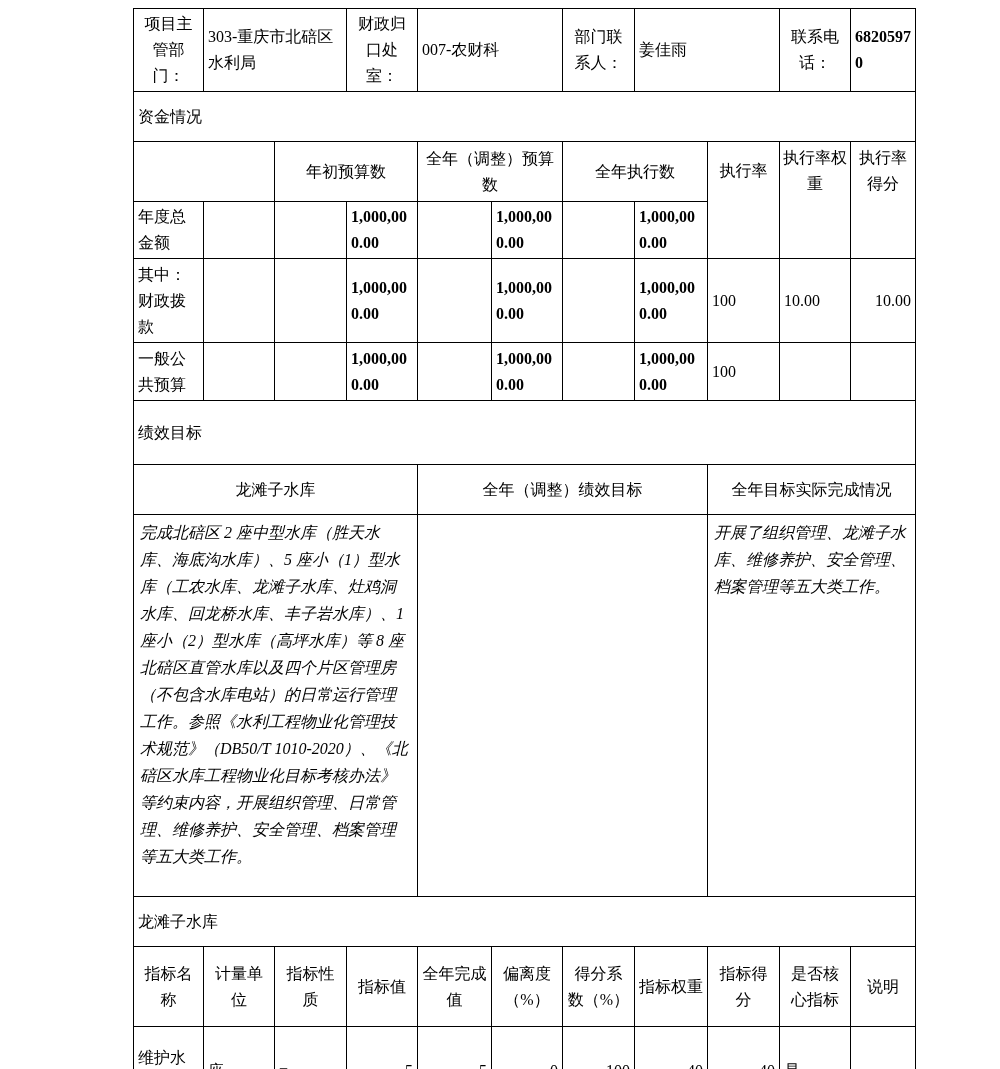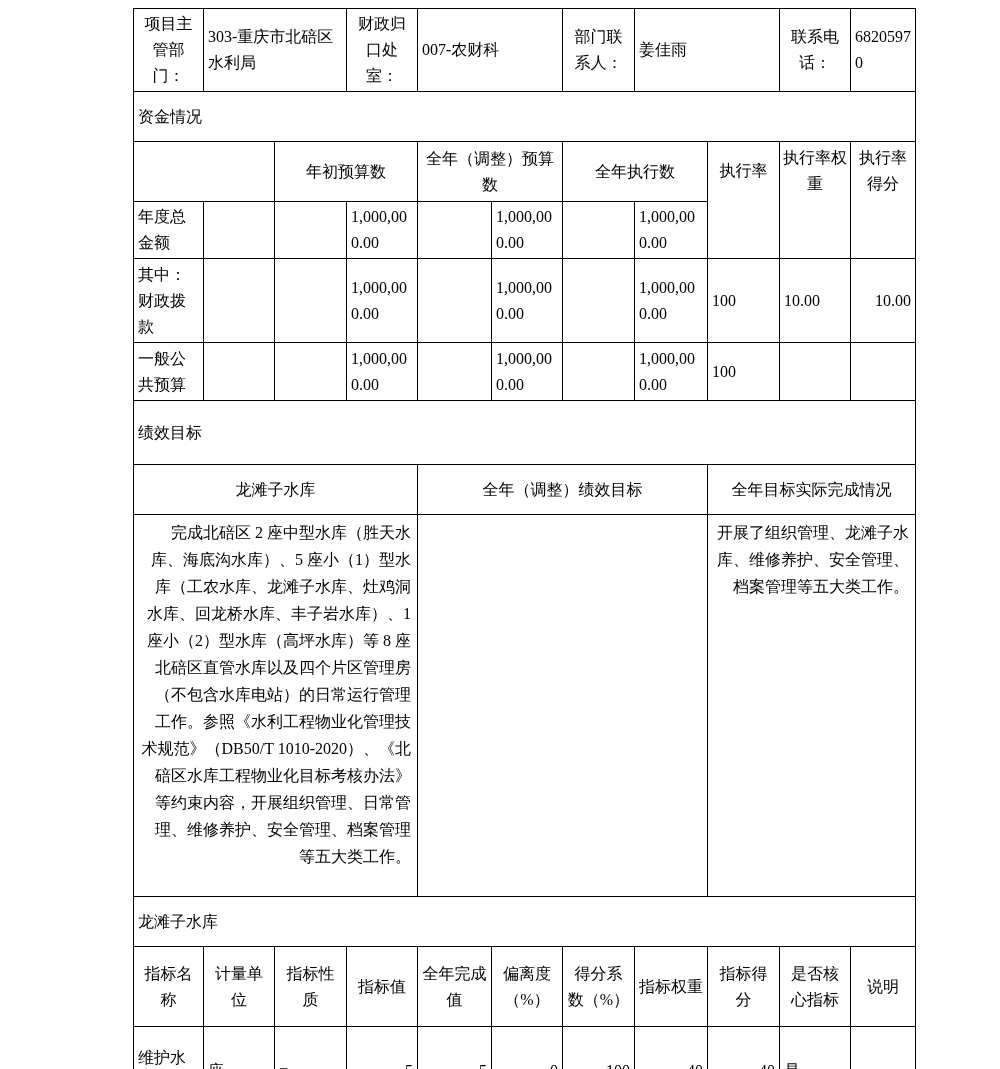--- a/index.html
+++ b/index.html
@@ -28,37 +28,38 @@
     border: 1px solid #000000;
     padding: 2px 4px;
     vertical-align: middle;
     line-height: 26px;
     overflow: hidden;
     word-wrap: break-word;
   }
   .ctr { text-align: center; }
   .rt  { text-align: right; }
   .lf  { text-align: left; }
-  .ba  { word-break: break-all; }
+  .ba  { word-break: break-all; font-weight: bold; }
   
   .mh { vertical-align: top; padding: 0; }
   .mh .mhw {
     height: 58px;
     display: flex;
     align-items: center;
     justify-content: center;
     text-align: center;
     line-height: 26px;
     padding: 0 2px;
   }
   .goal {
     vertical-align: top;
-    text-align: right;
+    text-align: left;
     line-height: 27px;
     padding: 4px 6px;
+    font-style: italic;
   }
   .secline { text-align: left; }
 </style>
 </head>
 <body>
 
 <div class="page">
   <table class="report">
     <colgroup>
       <col style="width:70px">

